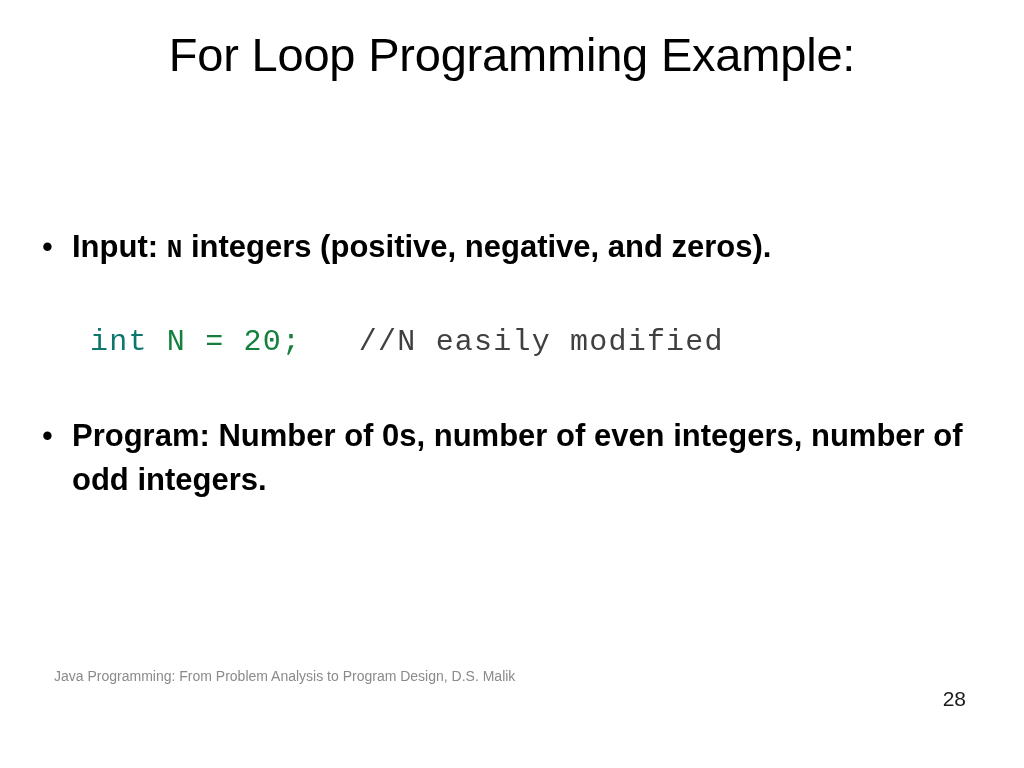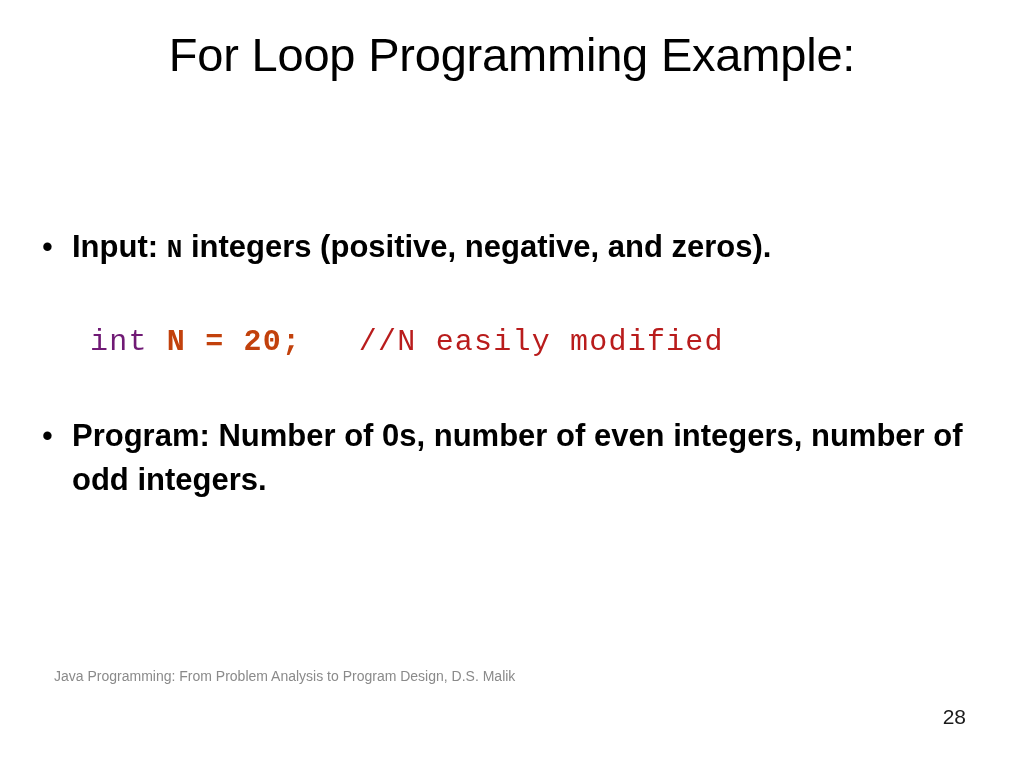--- a/index.html
+++ b/index.html
@@ -82,41 +82,41 @@
   .code-line {
     margin-top: 50px;
     margin-bottom: 52px;
     padding-left: 54px;
     font-family: "Liberation Mono", "DejaVu Sans Mono", monospace;
     font-size: 30px;
     line-height: 40px;
     white-space: pre;
     letter-spacing: 1.2px;
   }
-  .tok-keyword { color: #701a75; }
-  .tok-plain   { color: #c2410c; font-weight: bold; }
-  .tok-comment { color: #b91c1c; }
+  .tok-keyword { color: #0f766e; }
+  .tok-plain   { color: #15803d; }
+  .tok-comment { color: #404040; }
 
   .bullet-row.second { margin-top: 0; }
 
   
   .footer-text {
     position: absolute;
     left: 54px;
     top: 666px;
     font-family: "Liberation Sans", sans-serif;
     font-size: 14px;
     line-height: 20px;
     color: #8a8a8a;
     white-space: nowrap;
   }
   .page-number {
     position: absolute;
     right: 58px;
-    top: 704px;
+    top: 686px;
     font-family: "Liberation Sans", sans-serif;
     font-size: 21px;
     line-height: 26px;
     color: #1a1a1a;
     text-align: right;
   }
 </style>
 </head>
 <body>
 

